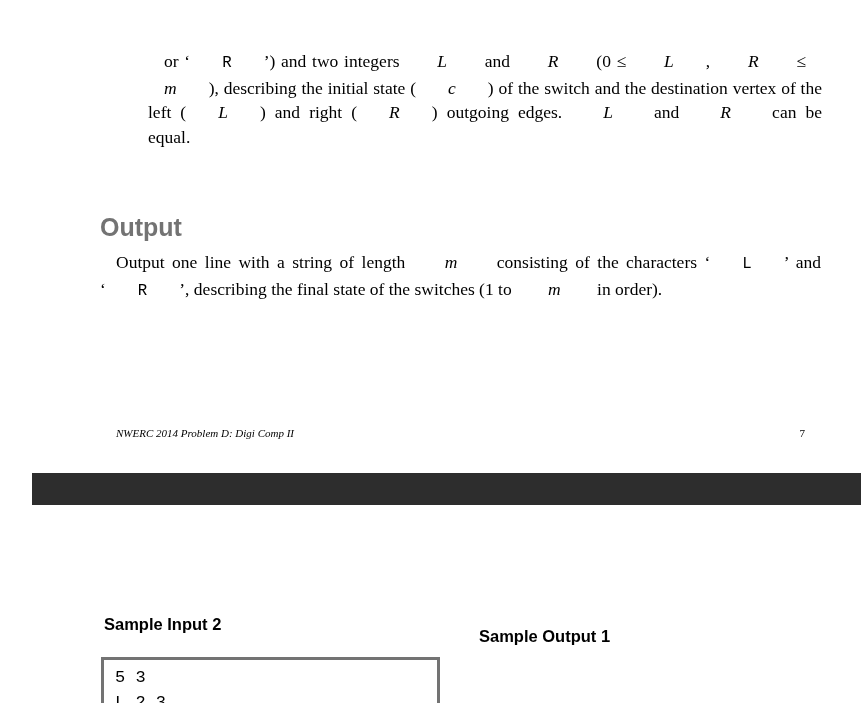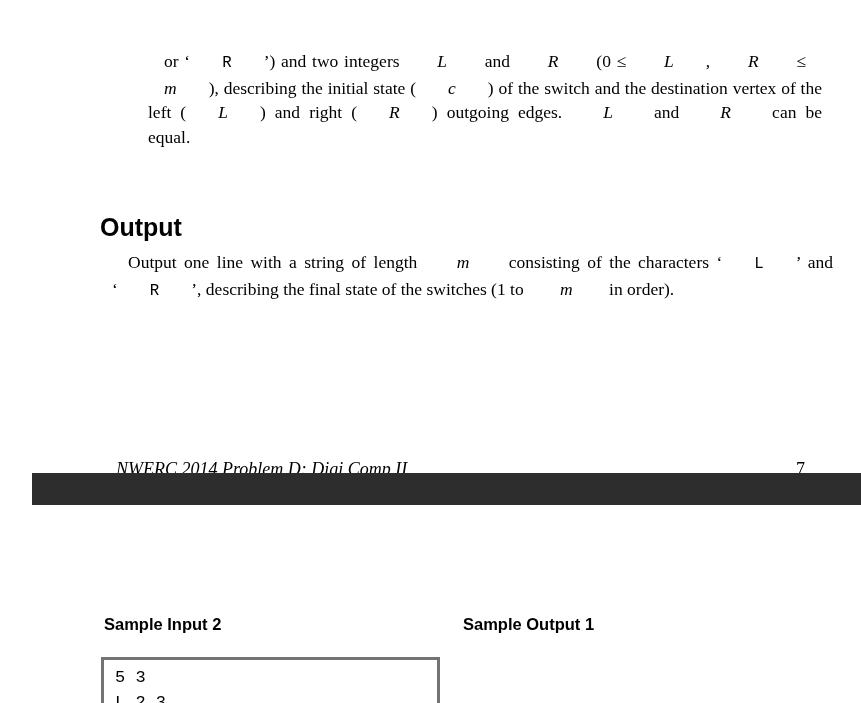--- a/index.html
+++ b/index.html
@@ -20,65 +20,64 @@
   
   .para {
     position: absolute;
     font-size: 17.5px;
     line-height: 24.6px;
     text-align: justify;
     color: #000000;
   }
   .para-indented { left: 100px; top: 1px;  width: 706px; }
   .para-vertex   { left: 52px;  top: 88px; width: 753px; }
-  .para-output   { left: 64px;  top: 202px; width: 753px; }
+  .para-output   { left: 52px;  top: 202px; width: 753px; }
 
   .seg-math {
     font-style: italic;
     font-family: "Liberation Serif", "DejaVu Serif", serif;
   }
   .seg-mono {
     font-family: "Liberation Mono", "DejaVu Sans Mono", monospace;
     font-size: 0.9em;
   }
 
   .section-heading {
     position: absolute;
     left: 52px; top: 164px;
     font-family: "Liberation Sans", "DejaVu Sans", sans-serif;
     font-weight: bold;
     font-size: 25px;
     line-height: 30px;
-    color: #000000;
+    color: #737373;
   }
 
   .page-footer {
     position: absolute;
     left: 52px; top: 363px; width: 753px;
     display: flex;
     justify-content: space-between;
     align-items: baseline;
-    font-size: 18px;
-    margin-top: 32px;
+    font-size: 11px;
   }
   .footer-title { font-style: italic; }
   .footer-page  { font-style: normal; }
 
   
   .divider-bar {
     position: absolute;
     left: 0; top: 441px;
     width: 861px; height: 12px;
     background: #2d2d2d;
   }
 
   
   .sample-col { position: absolute; top: 550px; }
   .sample-col-input  { left: 53px;  width: 371px; }
-  .sample-col-output { left: 412px; width: 377px; }
+  .sample-col-output { left: 428px; width: 377px; margin-top: 12px; }
 
   .sample-heading {
     font-family: "Liberation Sans", "DejaVu Sans", sans-serif;
     font-weight: bold;
     font-size: 16.5px;
     line-height: 20px;
     padding-left: 3px;
     color: #000000;
   }
   .sample-box {

